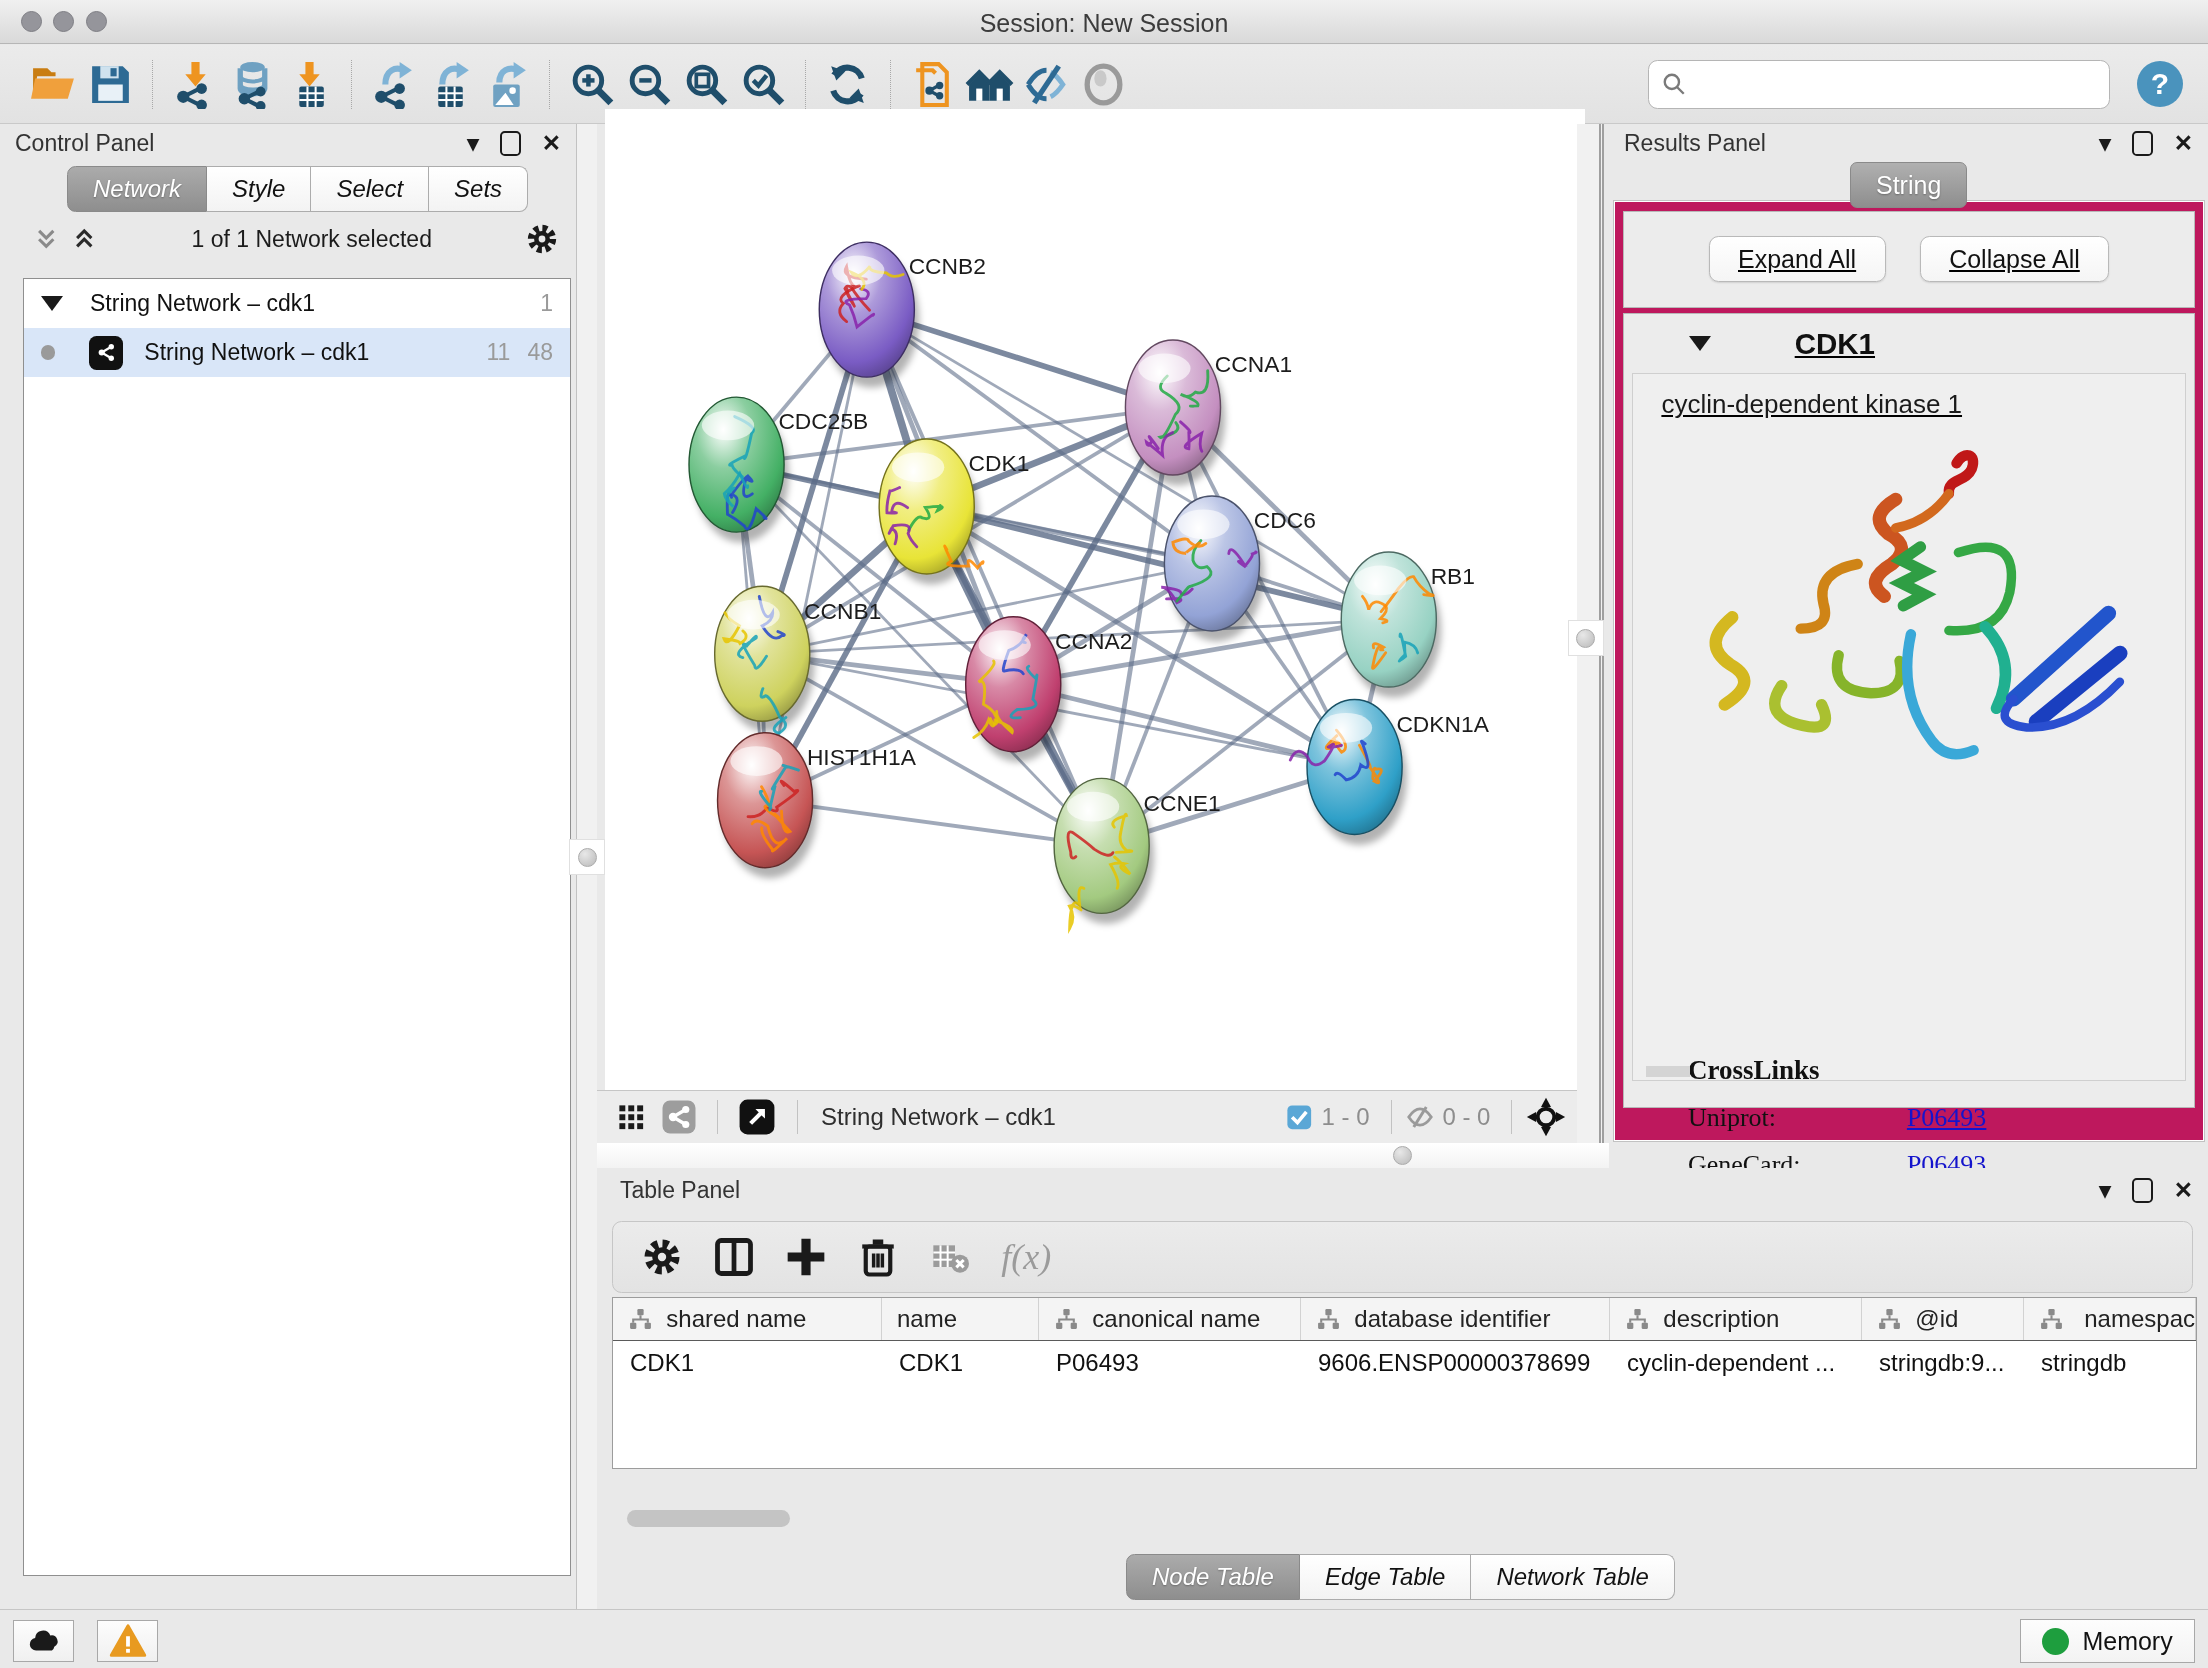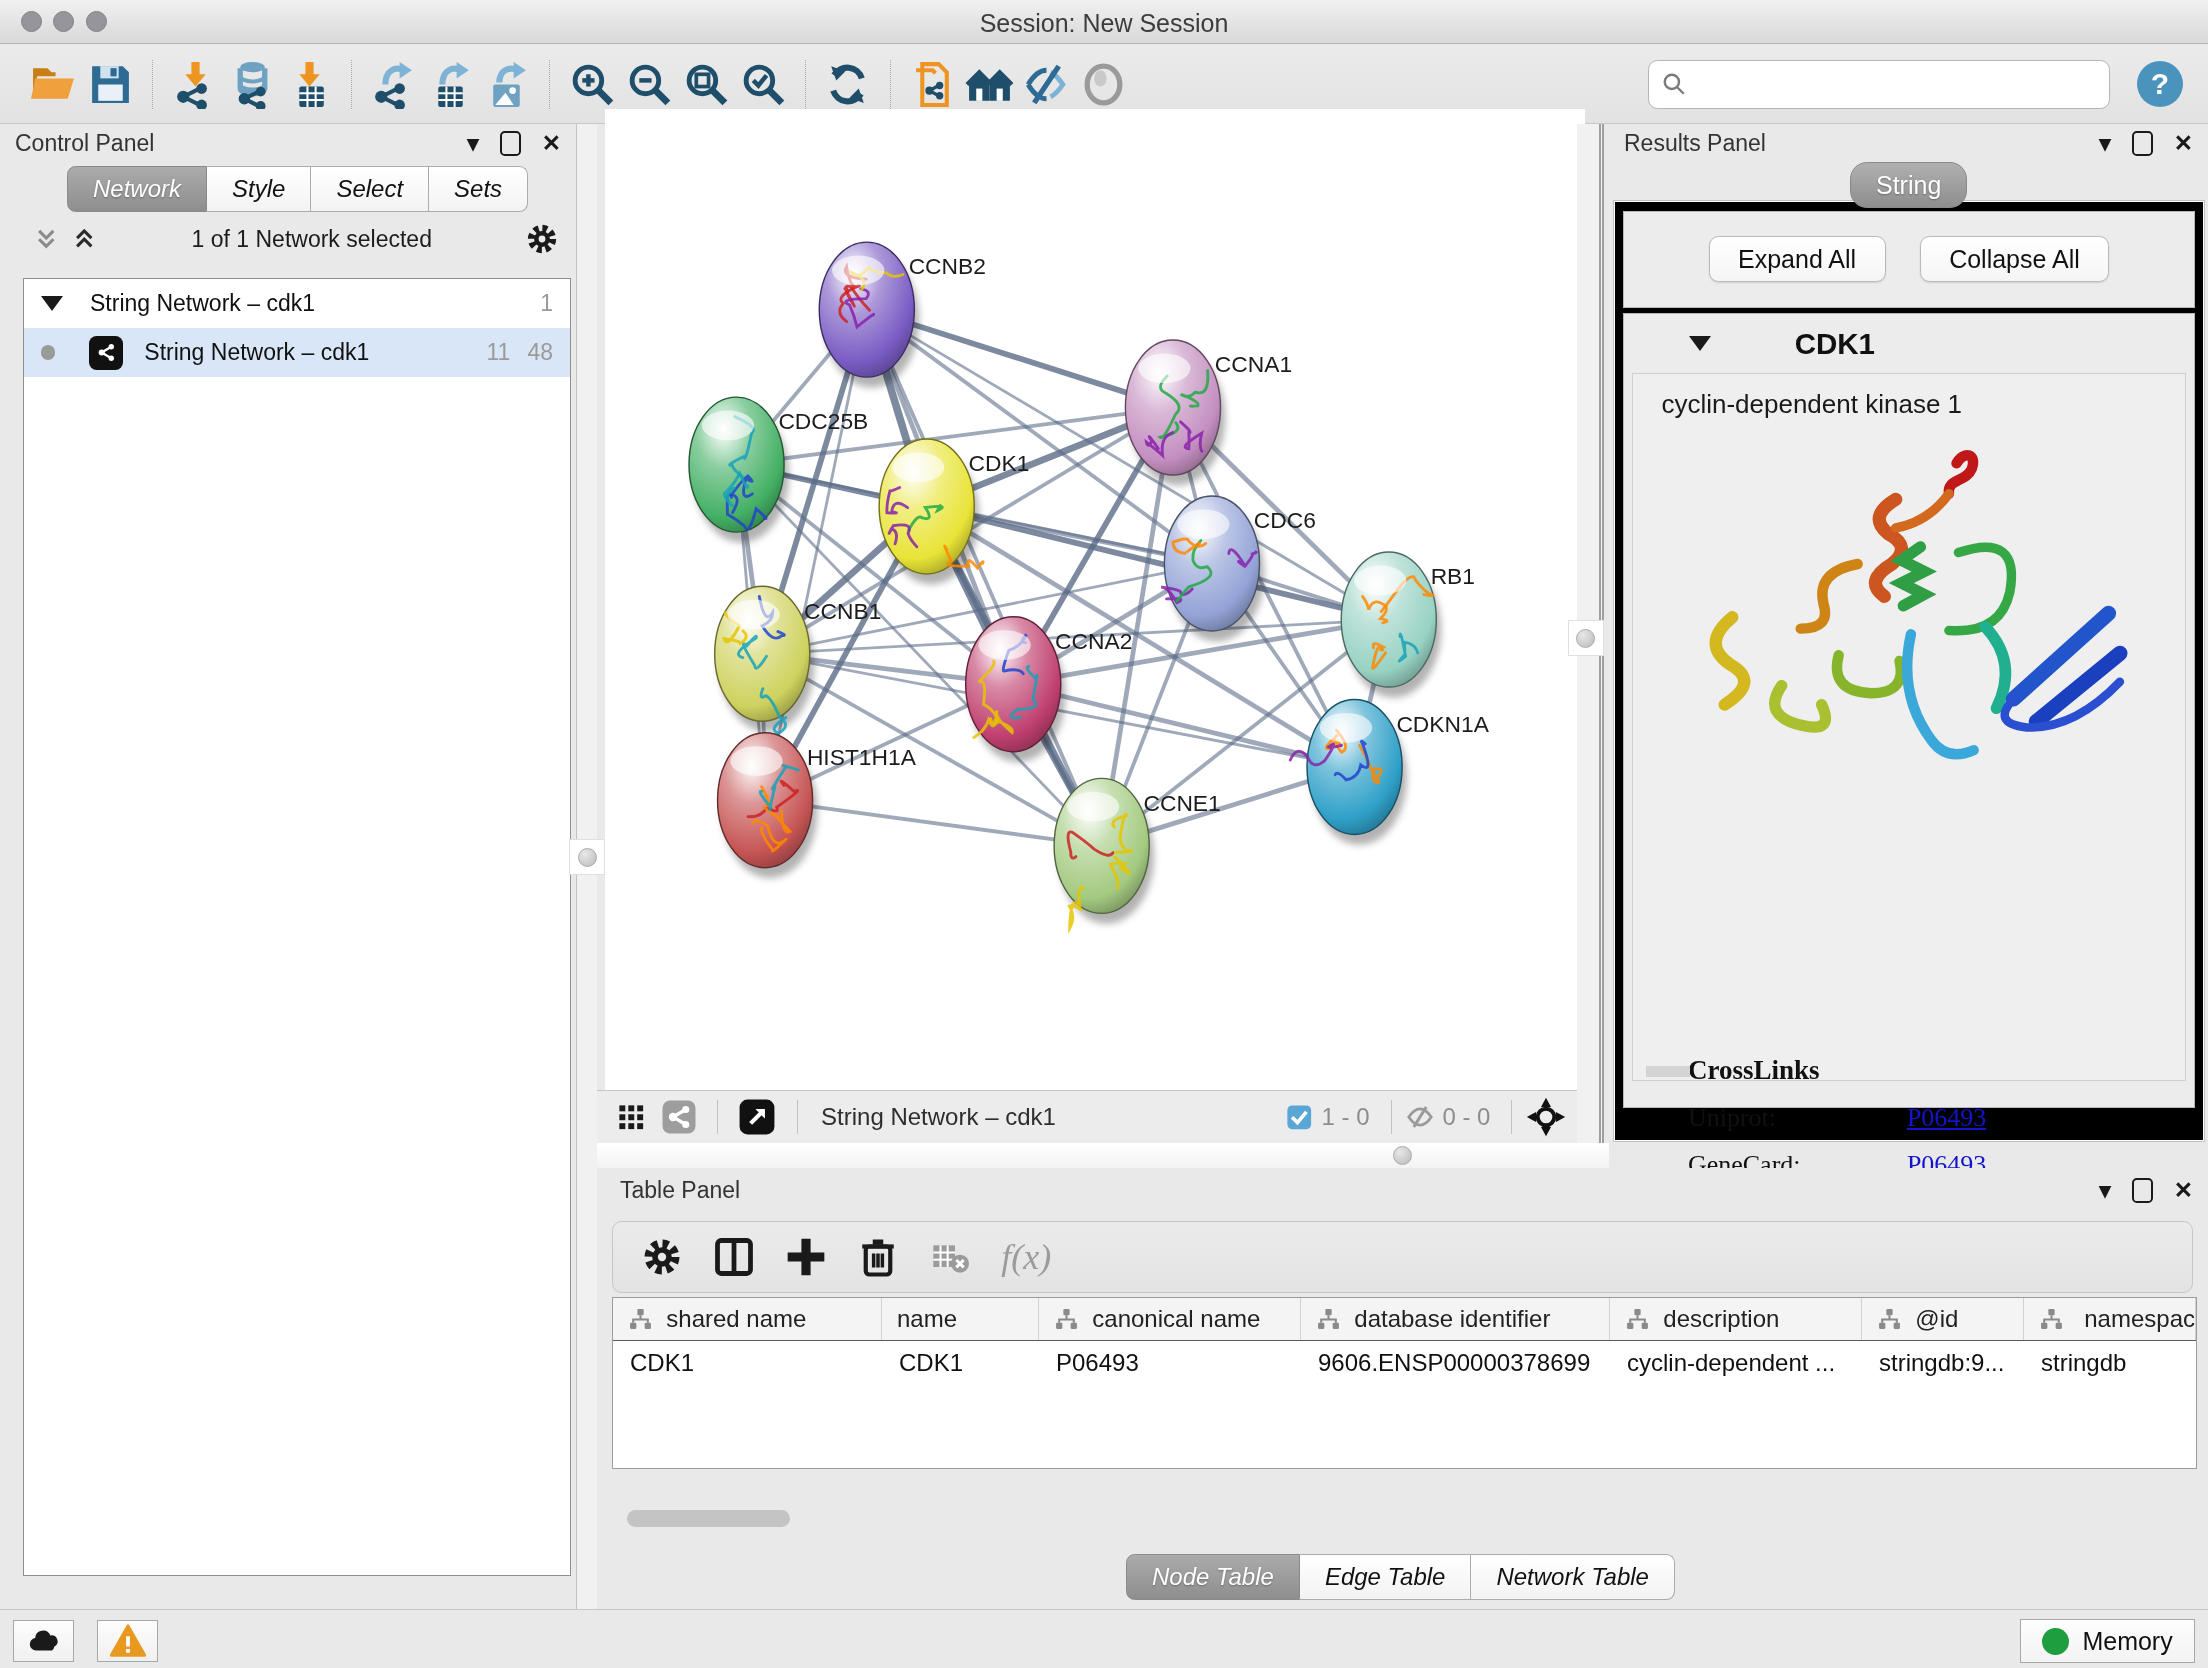--- a/index.html
+++ b/index.html
@@ -76,24 +76,24 @@
     background:#ececec;border-top:1px solid #c6c6c6;display:flex;align-items:center;padding:0 11.4px;}
   .nsep{width:0;height:34px;border-left:1px solid #c2c2c2;margin:0 13.3px;}
   #net-name{font-size:24px;color:#2e2e2e;margin-left:9.5px;}
   .count-txt{font-size:24px;color:#8d8d8d;margin:0 7.6px;}
   #right-splitter{left:1577px;top:124px;width:27px;height:1020px;border-right:5.7px double #9f9f9f;}
   #left-splitter{left:576px;top:124px;width:21px;height:1486px;border-left:1px solid #c2c2c2;}
 
   
   #results-panel{position:absolute;left:1609px;top:124px;width:599px;height:1486px;background:#e9e9e9;}
   #rp-tab{position:absolute;left:241px;top:38px;z-index:2;background:linear-gradient(#b0b0b0,#8e8e8e);
-    color:#fff;font-size:25px;padding:7.6px 25px;border-radius:17px;border:1px solid #8a8a8a;
+    color:#fff;font-size:25px;padding:7.6px 25px;border-radius:7px;border:1px solid #8a8a8a;
     text-shadow:0 1px 1.9px rgba(0,0,0,.3);}
-  #rp-box{position:absolute;left:3.8px;top:76px;right:3px;height:942px;background:#000000;
-    border:1.9px solid #c2c2c2;box-shadow:inset 0 0 0 1px #fff;padding:9.5px;}
+  #rp-box{position:absolute;left:3.8px;top:76px;right:3px;height:942px;background:#be185d;
+    border:1.9px solid #c2c2c2;box-shadow:inset 0 0 0 1px #fff;padding:9.5px;text-decoration:underline;}
   #rp-actions{border:1px solid #b8b8b8;background:#ececec;height:97px;display:flex;
     align-items:center;justify-content:center;gap:34px;margin-bottom:5.7px;}
   #rp-section{border:1px solid #b8b8b8;background:#ececec;height:795px;}
   #rp-gene-row{height:59px;display:flex;align-items:center;padding:0 11.4px;}
   #rp-gene-row .tri-down{margin:0 0 0 53px;}
   #rp-gene{font-size:29.5px;font-weight:bold;color:#111;margin-left:84px;}
   #rp-inner{margin:0 7.6px;background:#efefef;border:1px solid #cfcfcf;height:708px;position:relative;}
   #rp-desc{font-size:26px;color:#1a1a1a;padding:15px 0 0 28.5px;}
   #ribbon{position:absolute;left:38px;top:57px;}
   #crosslinks{position:absolute;left:55px;top:681px;font-family:"Liberation Serif",serif;}

